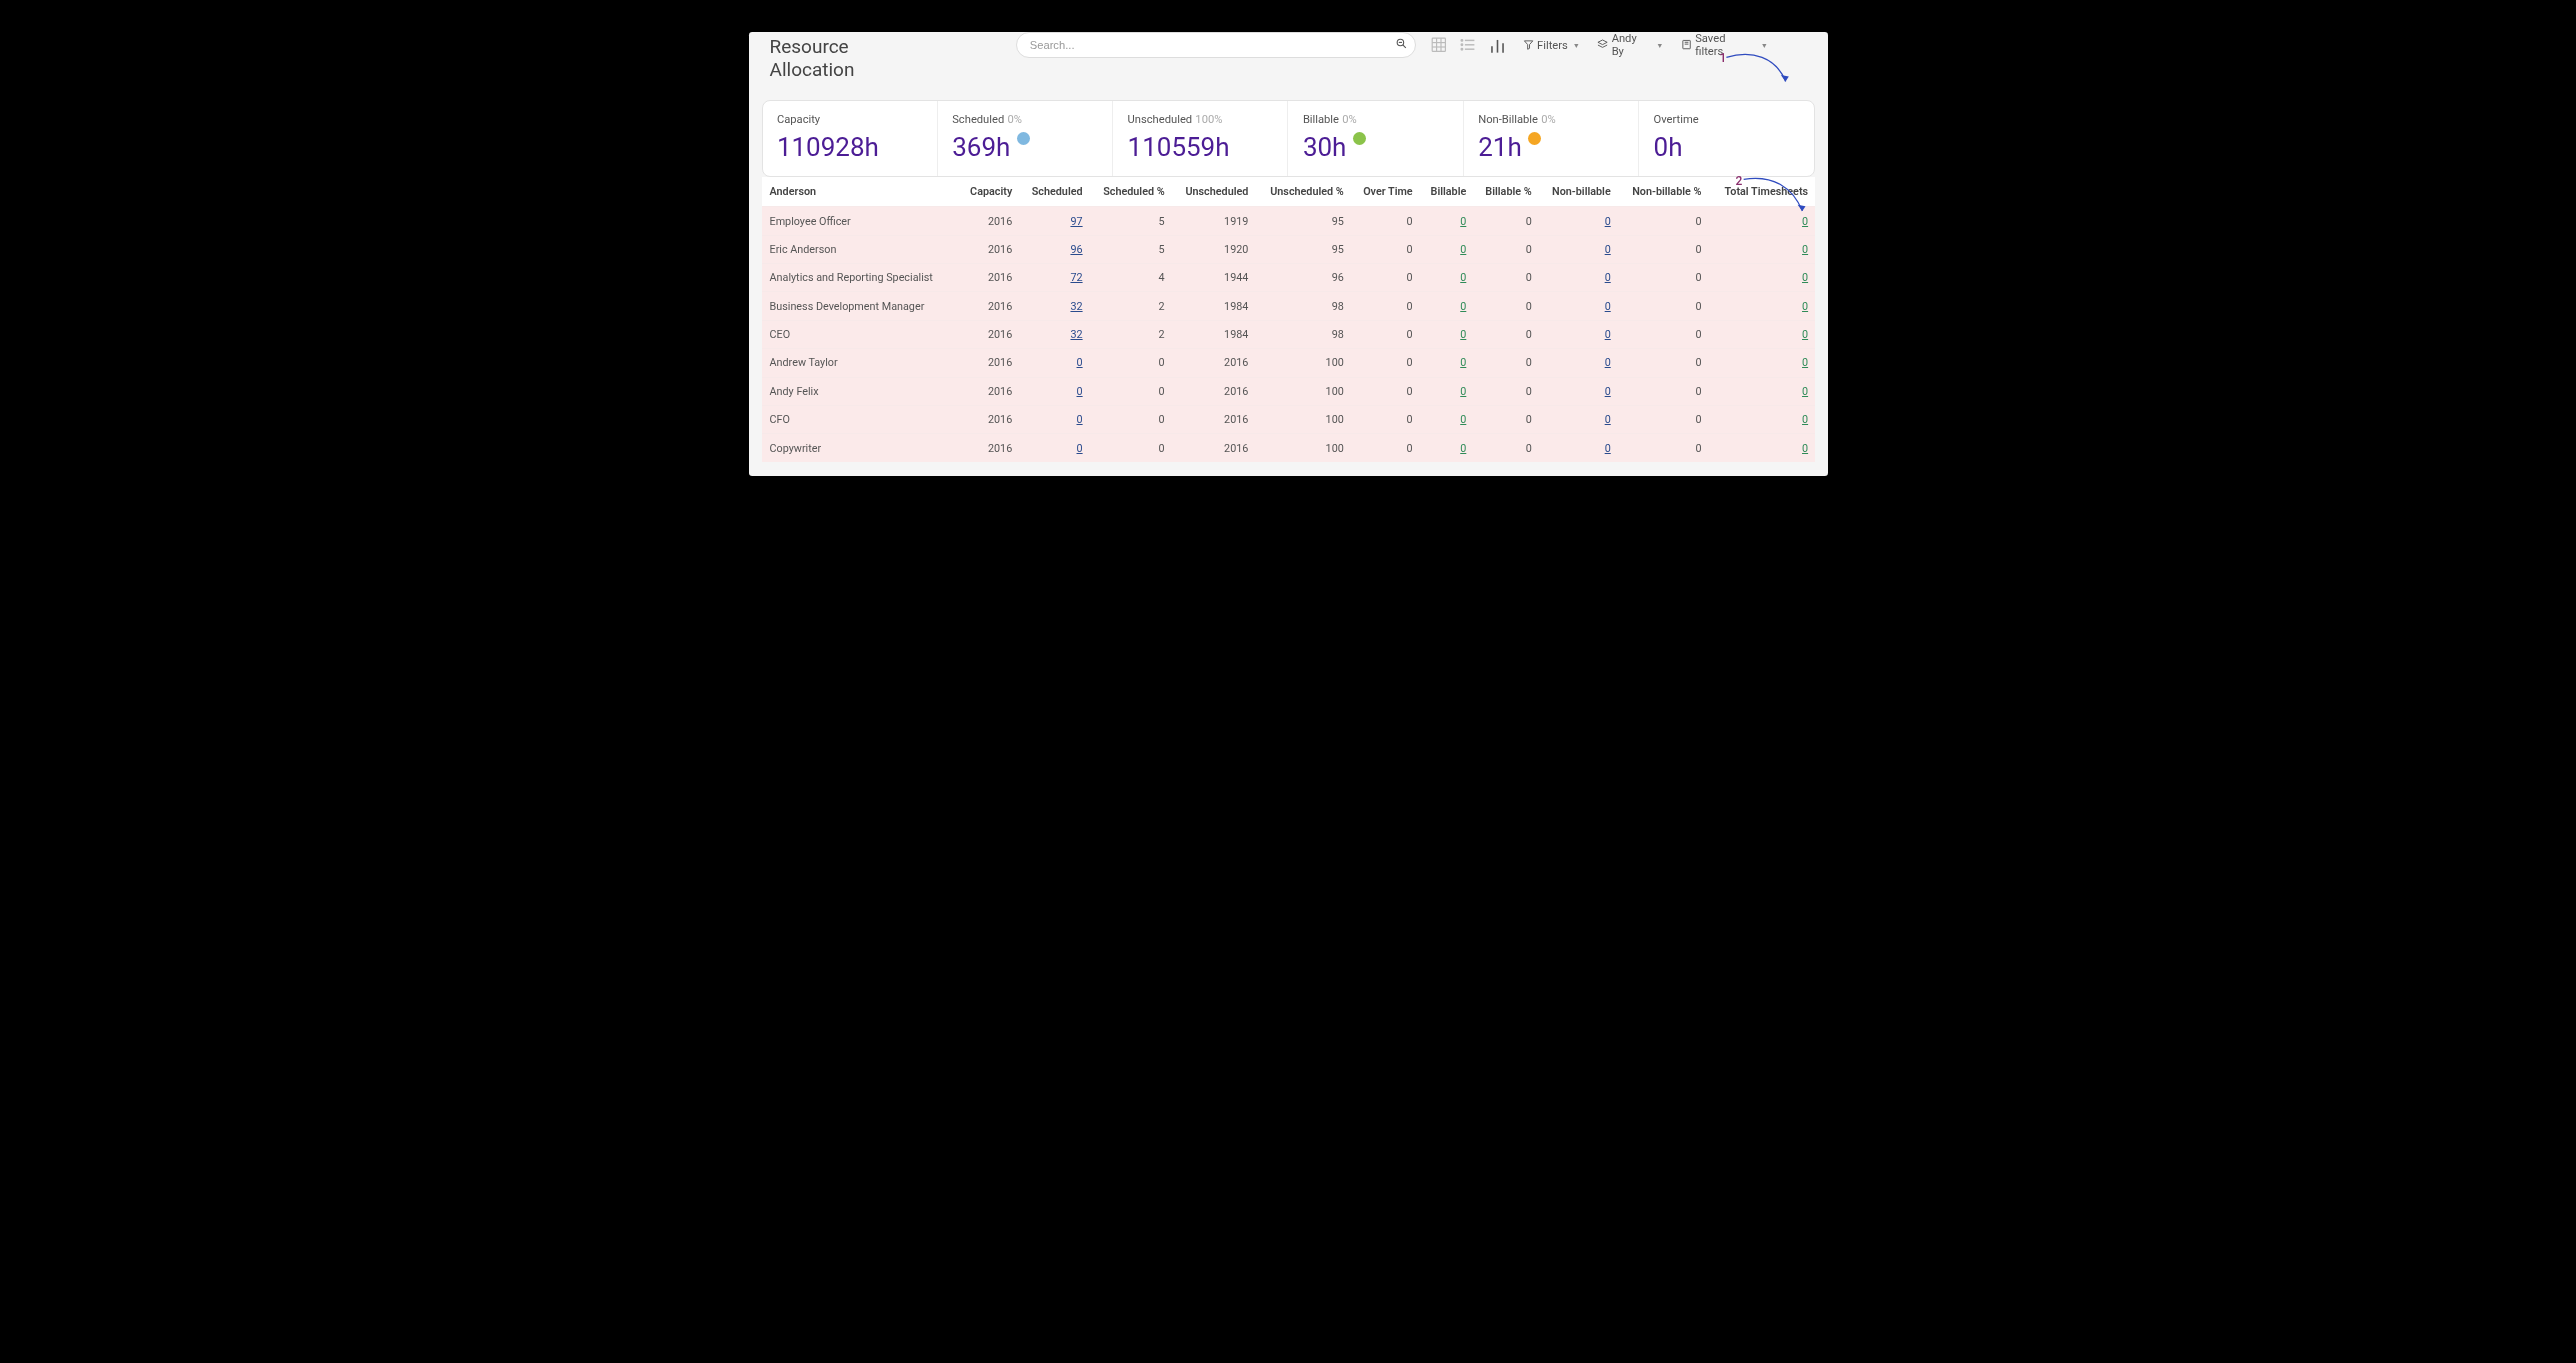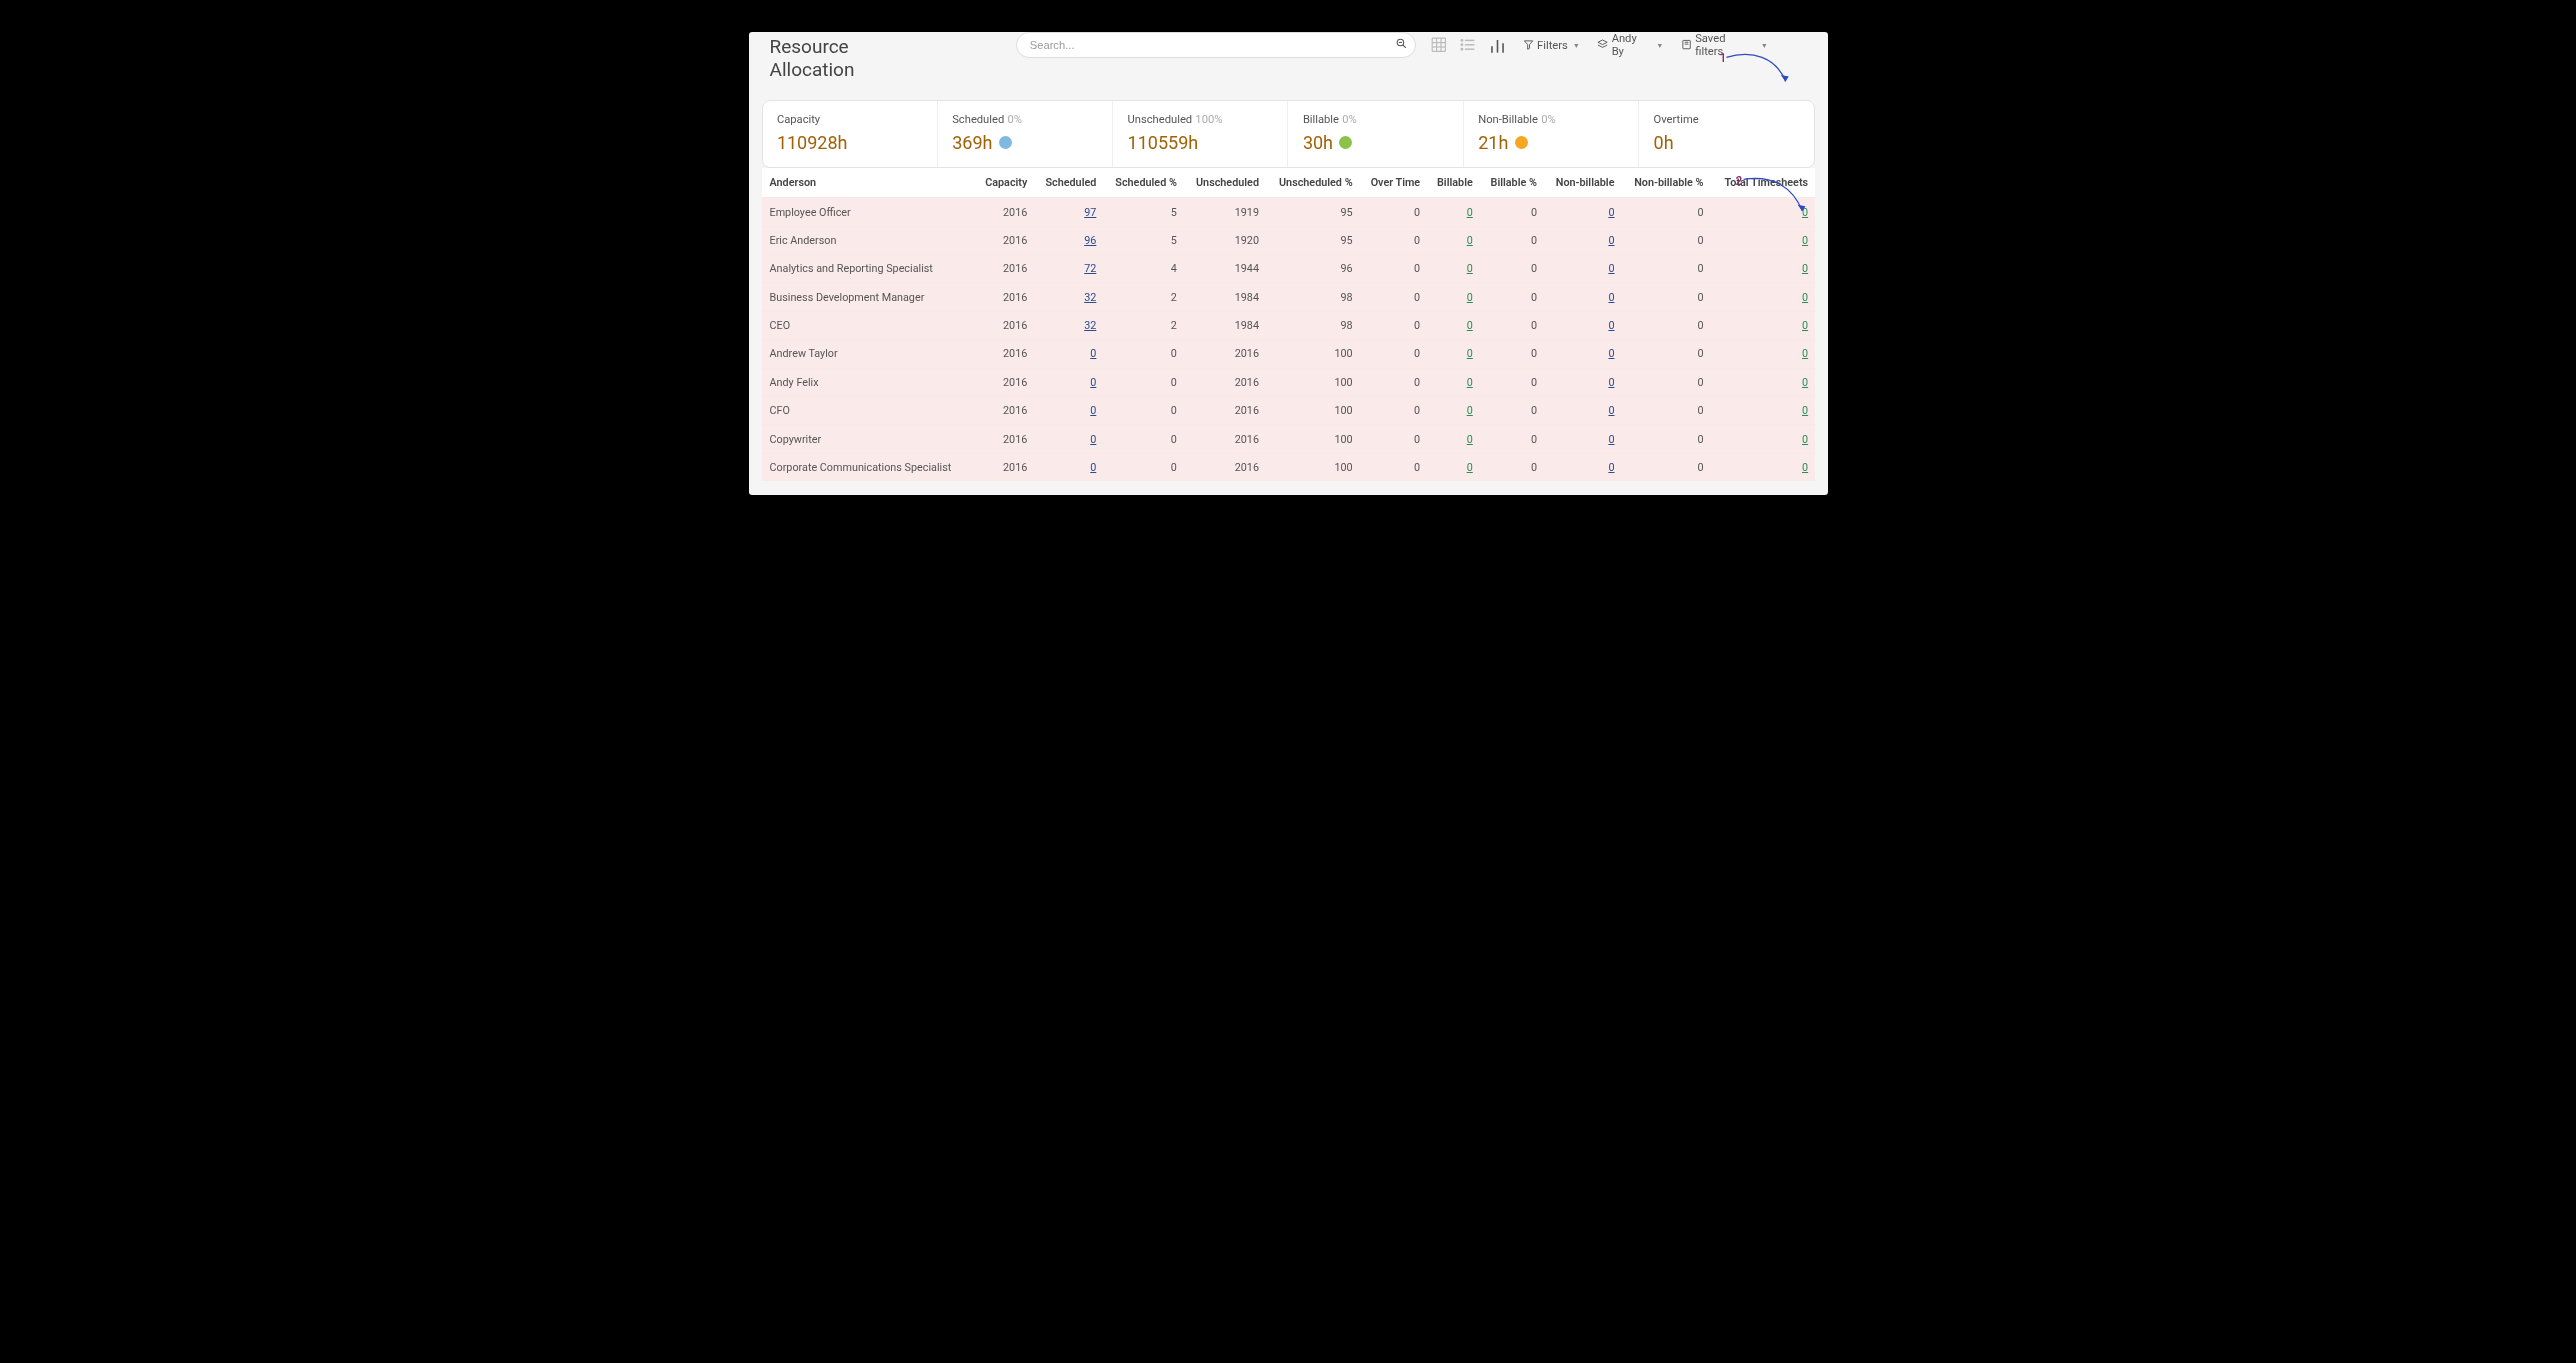--- a/index.html
+++ b/index.html
@@ -105,25 +105,25 @@
   }
   .kpi {
     flex: 1;
     padding: 11.2px 14.4px 14.4px 14.4px;
     border-right: 0.8px solid #eee;
   }
   .kpi:last-child { border-right: none; }
   .kpi-label { font-size: 11.2px; color: #555; }
   .kpi-label .pct { color: #aaa; margin-left: 3.2px; }
   .kpi-value {
-    font-size: 18px;
-    color: #a16207;
+    font-size: 26px;
+    color: #4c1d95;
     margin-top: 6.4px;
     display: flex;
-    align-items: center;
+    align-items: flex-start;
     gap: 6.4px;
     font-weight: 400;
   }
   .dot { width: 13px; height: 13px; border-radius: 50%; display: inline-block; }
   .dot-blue { background: #7fb8e0; }
   .dot-green { background: #8bc34a; }
   .dot-orange { background: #f5a623; }
 
   .tabs-wrap {
     display: flex;
@@ -447,34 +447,20 @@
             <td>0</td>
             <td>2016</td>
             <td>100</td>
             <td>0</td>
             <td><span class="link-green">0</span></td>
             <td>0</td>
             <td><span class="link-navy">0</span></td>
             <td>0</td>
             <td><span class="link-green">0</span></td>
           </tr>
-          <tr>
-            <td>Corporate Communications Specialist</td>
-            <td>2016</td>
-            <td><span class="link-navy">0</span></td>
-            <td>0</td>
-            <td>2016</td>
-            <td>100</td>
-            <td>0</td>
-            <td><span class="link-green">0</span></td>
-            <td>0</td>
-            <td><span class="link-navy">0</span></td>
-            <td>0</td>
-            <td><span class="link-green">0</span></td>
-          </tr>
         </tbody>
     </table>
   </div>
 
   <svg class="anno" style="left:971px; top:19px;" width="72" height="40" viewBox="0 0 90 50">
     <path d="M8 8 C 40 -2, 70 8, 82 38" stroke="#2f4bbf" stroke-width="1.6" fill="none"></path>
     <polygon points="82,38 76,30 86,32" fill="#2f4bbf"></polygon>
   </svg>
   <span class="anno-label" style="left:971px; top:19px;">1</span>
 

